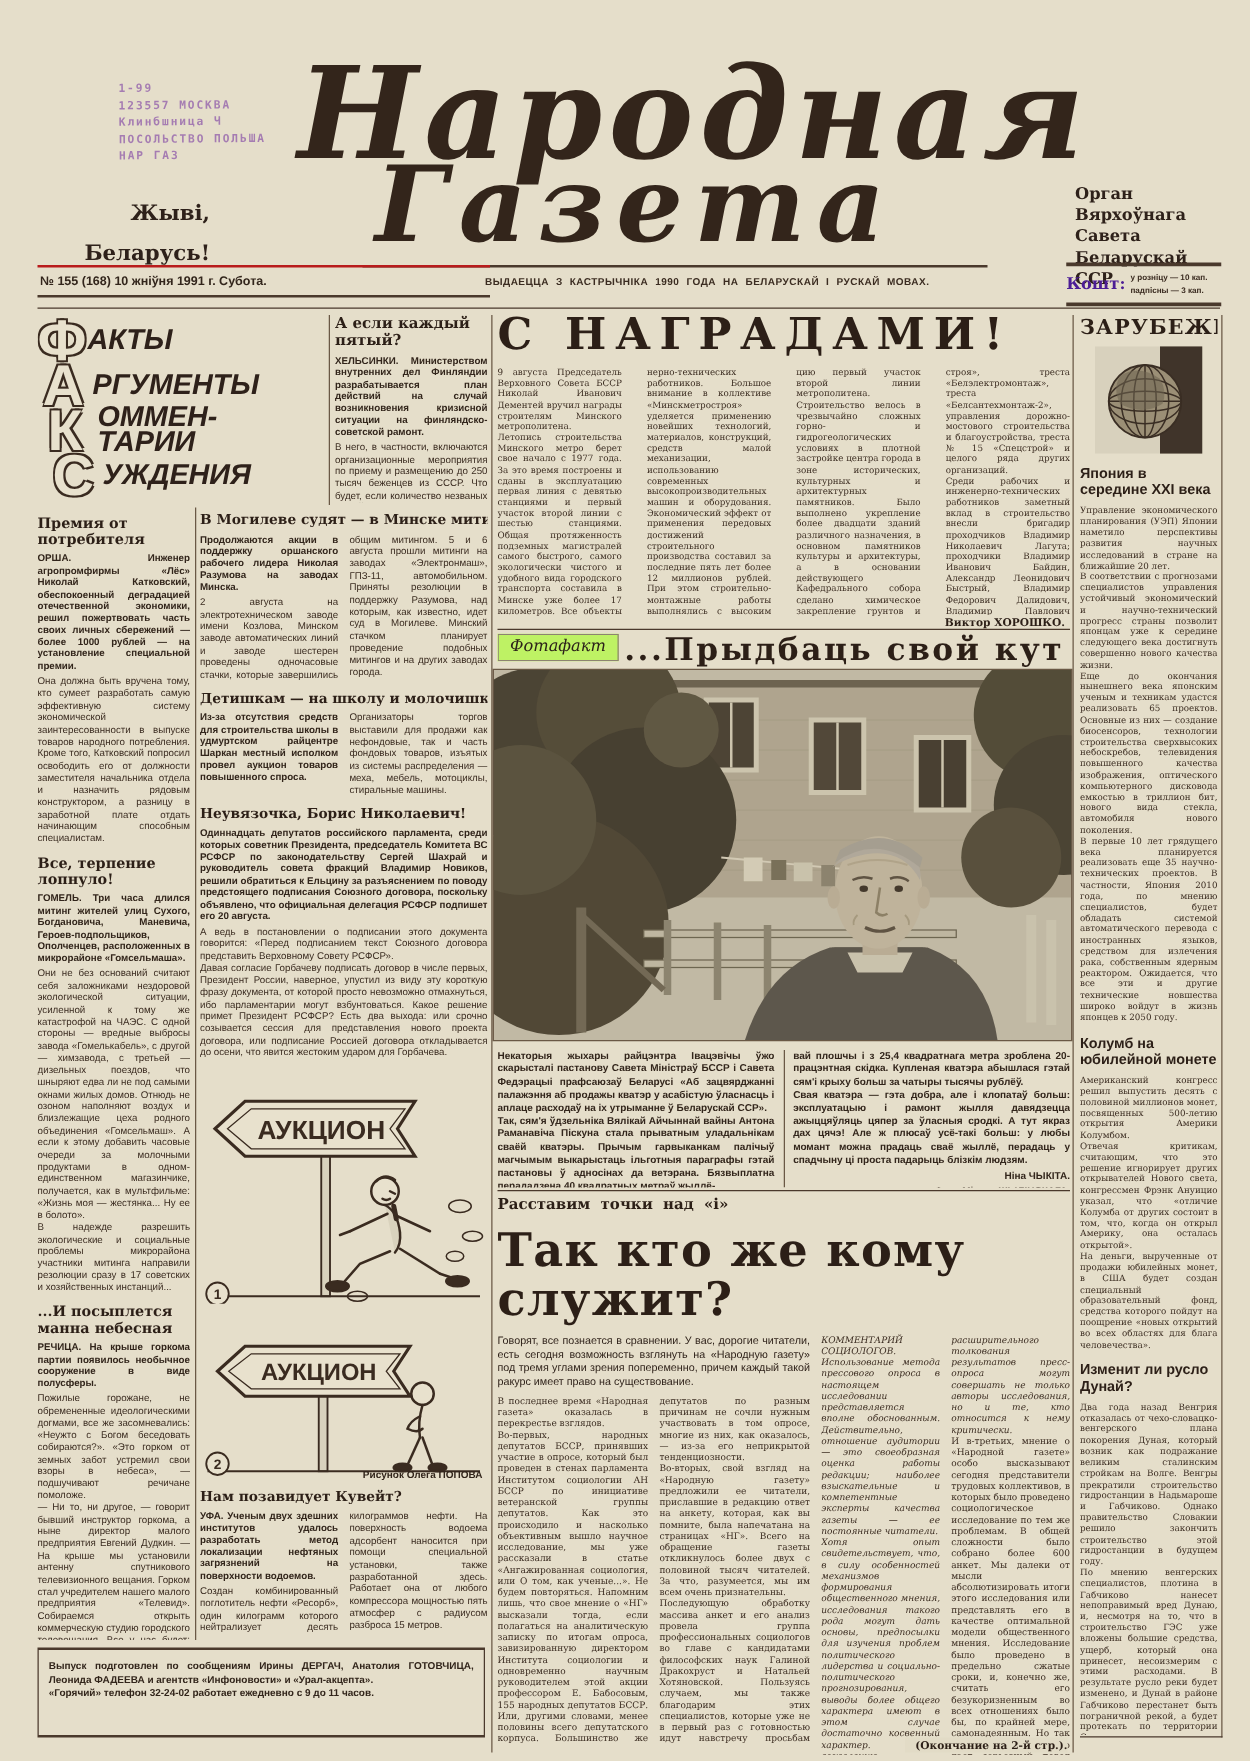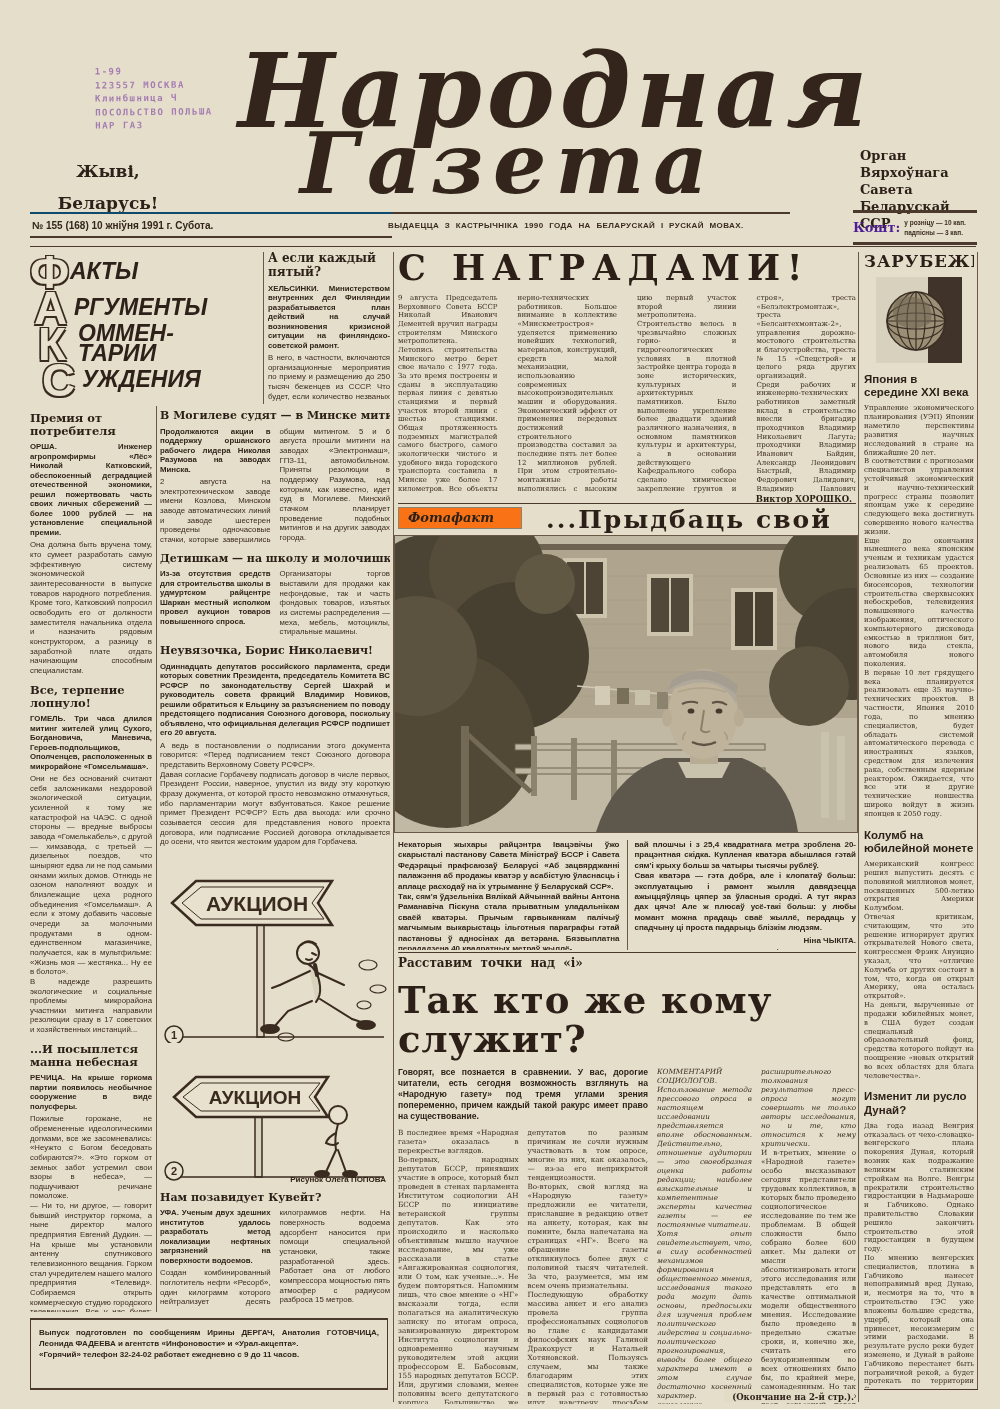--- a/index.html
+++ b/index.html
@@ -9,26 +9,26 @@
     background-color:#e5deca;
     font-family:"DejaVu Serif",serif;color:#3b2c21;
   }
   .abs{position:absolute;}
   .pre{white-space:pre-line;}
   .rule{position:absolute;background:#4a392c;}
   .vrule{position:absolute;width:1px;background:#6a5845;}
   
   .stamp{left:95px;top:24px;font-family:"DejaVu Sans Mono",monospace;font-size:9px;line-height:1.5;
     color:#9a6cae;letter-spacing:1.5px;transform:rotate(-0.5deg);opacity:.85;font-weight:bold;margin-top:41px;}
-  .slogan{left:48px;top:155px;width:120px;text-align:center;font-weight:bold;font-size:17px;line-height:1.9;color:#2e211a;}
+  .slogan{left:48px;top:155px;width:120px;text-align:right;font-weight:bold;font-size:17px;line-height:1.9;color:#2e211a;}
   .mast1{left:238px;top:40px;font-size:102px;font-weight:bold;font-style:italic;letter-spacing:5px;color:#33251b;line-height:1;}
   .mast2{left:300px;top:122px;font-size:84px;font-weight:bold;font-style:italic;letter-spacing:9px;color:#33251b;line-height:1;}
   .subtitle{left:388px;top:221px;width:424px;font-family:"Liberation Sans",sans-serif;
     font-weight:bold;font-size:8px;letter-spacing:.4px;word-spacing:3px;color:#3b2c21;}
-  .issue-block{left:30px;top:212px;width:360px;border-top:2px solid #0c4a6e;border-bottom:2px solid #4a392c;
+  .issue-block{left:30px;top:212px;width:360px;border-top:2px solid #b91c1c;border-bottom:2px solid #4a392c;
     padding:6px 0 5px 2px;font-family:"Liberation Sans",sans-serif;font-weight:bold;font-size:10px;color:#32251b;}
   .organ{left:860px;top:148px;width:118px;font-weight:bold;font-size:13px;line-height:1.3;color:#2e211a;}
   .price{left:853px;top:210px;width:124px;border-top:3px solid #4a392c;border-bottom:3px solid #4a392c;
     padding:5px 0 4px 0;display:flex;align-items:center;gap:4px;}
   .price-label{font-weight:bold;font-size:13px;color:#4c1d95;}
   .price-lines{font-family:"Liberation Sans",sans-serif;font-size:6.5px;font-weight:bold;line-height:1.5;color:#3b2c21;}
   
   .faks{left:30px;top:254px;width:232px;height:150px;overflow:hidden;}
   .faks-row{display:flex;align-items:center;height:36px;}
   .faks-letter{font-family:"Liberation Sans",sans-serif;font-weight:bold;font-size:46px;line-height:1;
@@ -61,37 +61,37 @@
     font-size:8px;line-height:1.4;color:#32251b;text-align:justify;}
   
   .awards{left:398px;top:250px;width:458px;height:254px;}
   .awards-headline{font-size:35px;font-weight:bold;letter-spacing:7px;color:#2c1f17;line-height:1;margin-bottom:9px;}
   .awards-cols{display:flex;gap:20px;height:200px;overflow:hidden;justify-content:flex-end;}
   .acol{flex:1;font-size:7px;line-height:1.24;text-align:justify;color:#3b2c21;}
   .awards-byline{position:absolute;right:2px;bottom:0px;font-weight:bold;font-size:8.5px;color:#2c1f17;
     background:#e5deca;padding:2px 2px 0 8px;}
   
   .ff-bar{left:398px;top:507px;width:458px;height:26px;display:flex;align-items:flex-start;}
-  .ff-label{background:#f97316;color:#2c211a;font-weight:bold;font-style:italic;font-size:13px;
-    padding:3px 28px 4px 10px;flex:0 0 auto;box-shadow:0 0 0 1px #8d8371 inset;}
+  .ff-label{background:#bef264;color:#2c211a;font-weight:normal;font-style:italic;font-size:13px;
+    padding:3px 10px 4px 10px;flex:0 0 auto;box-shadow:0 0 0 1px #8d8371 inset;}
   .ff-headline{flex:1;text-align:center;font-weight:bold;font-size:25px;letter-spacing:2px;color:#2c1f17;line-height:1;}
   .photo{left:395px;top:536px;width:462px;height:296px;box-shadow:0 0 0 1px #6a5845;}
   .caption{left:398px;top:840px;width:458px;height:110px;display:flex;overflow:hidden;justify-content:center;}
   .cap-col{width:50%;font-family:"Liberation Sans",sans-serif;font-weight:bold;font-size:8px;line-height:1.3;
     text-align:justify;color:#32251b;}
   .cap-col.first{padding-right:7px;border-right:1px solid #6a5845;}
   .cap-col.second{padding-left:7px;}
   .cap-byline{text-align:right;margin-top:2px;}
   
   .tak{left:398px;top:956px;width:458px;height:448px;overflow:hidden;}
   .tak-kicker{font-weight:bold;font-size:12px;color:#2c1f17;word-spacing:4px;}
   .tak-headline{font-weight:bold;font-size:37px;color:#2c1f17;letter-spacing:1px;line-height:1.05;margin:11px 0 8px 0;}
   .tak-body{display:flex;gap:9px;height:352px;overflow:hidden;}
   .tak-left{width:250px;flex:0 0 250px;}
-  .tak-intro{font-family:"Liberation Sans",sans-serif;font-weight:bold;font-size:8.6px;line-height:1.3;
+  .tak-intro{font-family:"Liberation Sans",sans-serif;font-weight:normal;font-size:8.6px;line-height:1.3;
     text-align:justify;color:#2c1f17;margin-bottom:5px;}
   .tak-left-cols{column-count:2;column-gap:9px;font-size:7.2px;line-height:1.25;text-align:justify;height:282px;overflow:hidden;}
   .tak-right{flex:1;column-count:2;column-gap:9px;font-size:7.2px;line-height:1.25;text-align:justify;overflow:hidden;}
   .italic{font-style:italic;}
   .tak-ending{position:absolute;right:2px;bottom:2px;font-weight:bold;font-size:8.5px;color:#2c1f17;
     background:#e2dbc6;padding:2px 0 0 8px;}
   
   .zar{left:864px;top:252px;width:110px;height:1136px;overflow:hidden;}
   .zar-header{font-weight:bold;font-size:16.5px;letter-spacing:1px;color:#2c1f17;text-align:center;margin-bottom:6px;}
   .zar-globe{display:block;margin:0 auto 8px auto;}

